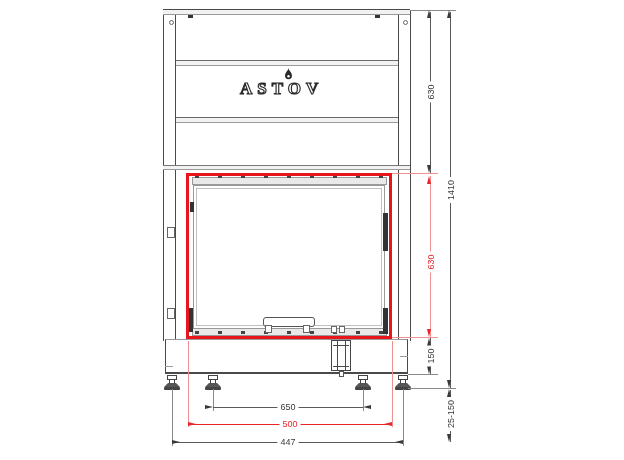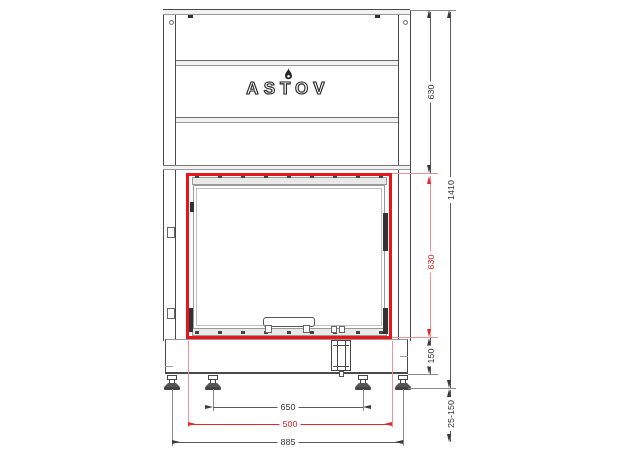--- a/index.html
+++ b/index.html
@@ -25,21 +25,21 @@
   .al{border-top:2.5px solid transparent;border-bottom:2.5px solid transparent;border-right:8px solid #3a3a3a;}
   .ar{border-top:2.5px solid transparent;border-bottom:2.5px solid transparent;border-left:8px solid #3a3a3a;}
   .au.red{border-bottom-color:#e8262a;} .ad.red{border-top-color:#e8262a;}
   .al.red{border-right-color:#e8262a;} .ar.red{border-left-color:#e8262a;}
   .vlabel,.hlabel{position:absolute;font-size:9px;color:#3a3a3a;background:#fff;
     padding:0 3px;white-space:nowrap;line-height:11px;}
   .vlabel{transform:translate(-50%,-50%) rotate(-90deg);}
   .hlabel{transform:translate(-50%,-50%);}
   .redtxt{color:#e8262a;}
   
-  .logo{position:absolute;text-align:center;}
+  .logo{position:absolute;text-align:left;font-family:Liberation Serif, serif;}
   .logo-text{font-size:17px;font-weight:700;letter-spacing:5px;color:#fff;
     -webkit-text-stroke:1.1px #2a2a2a;text-shadow:0 0 1px #555;line-height:17px;}
   
   .tickbar{position:absolute;border:1px solid #999;background:#e9e9e9;}
   .ticks{position:absolute;background:repeating-linear-gradient(90deg,#444 0 4px,transparent 4px 23px);}
   .tab{position:absolute;background:#333;}
   .outl{position:absolute;border:1.5px solid #555;background:#fff;box-sizing:border-box;}
   .thin{position:absolute;border:1px solid #999;box-sizing:border-box;}
   
   .leg{position:absolute;width:16px;height:15px;}
@@ -172,15 +172,15 @@
   <div class="hlabel" style="left:288px;top:407px;">650</div>
 
   <div class="dimh" style="left:188px;top:424px;width:204px;background:#e8262a;"></div>
   <div class="ar red" style="left:188px;top:421.5px;"></div>
   <div class="al red" style="left:384px;top:421.5px;"></div>
   <div class="hlabel redtxt" style="left:290px;top:424px;">500</div>
 
   <div class="dimh dk" style="left:172px;top:442px;width:231px;"></div>
   <div class="ar" style="left:172px;top:439.5px;"></div>
   <div class="al" style="left:395px;top:439.5px;"></div>
-  <div class="hlabel" style="left:288px;top:442px;">885</div>
+  <div class="hlabel" style="left:288px;top:442px;">447</div>
 
 </div>
 
 </body></html>

